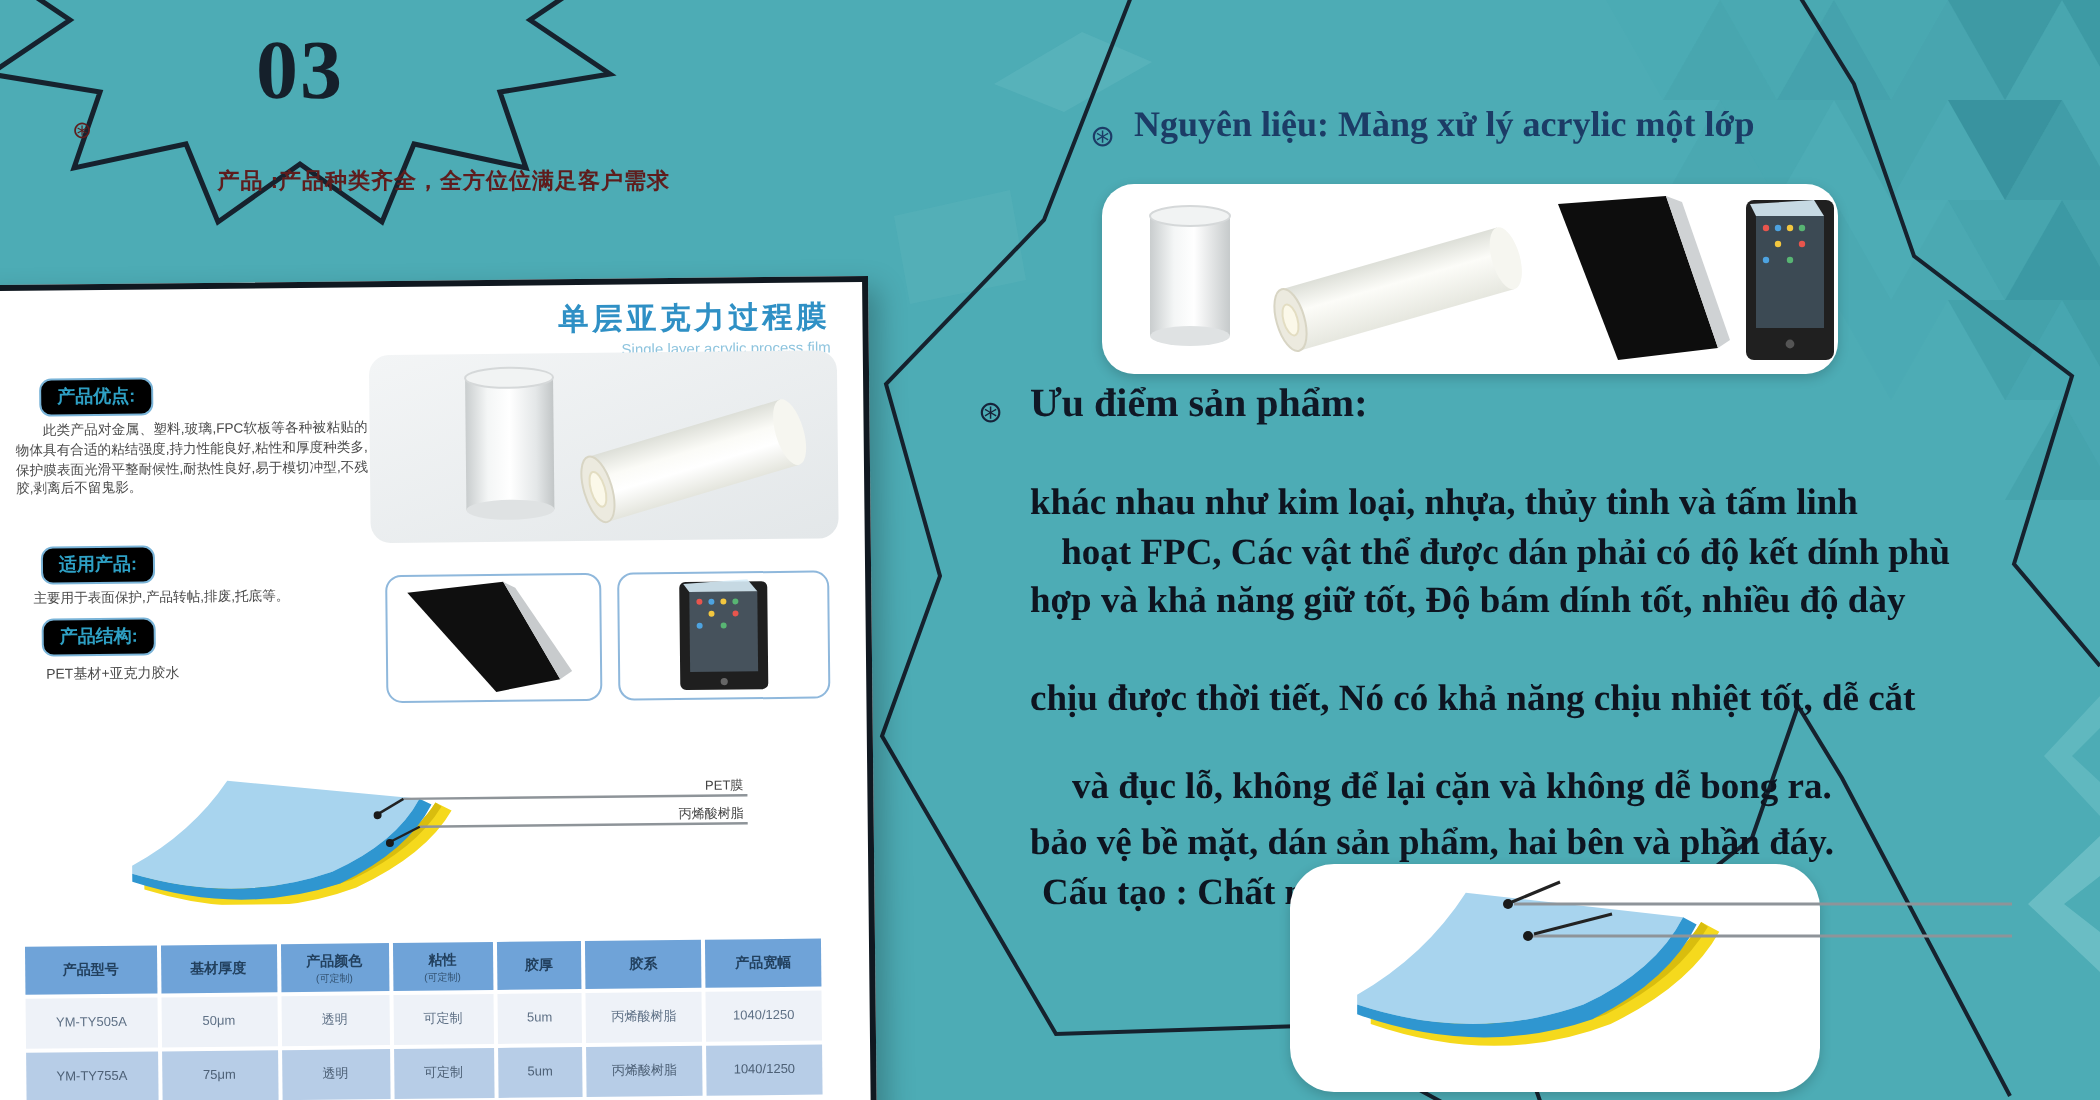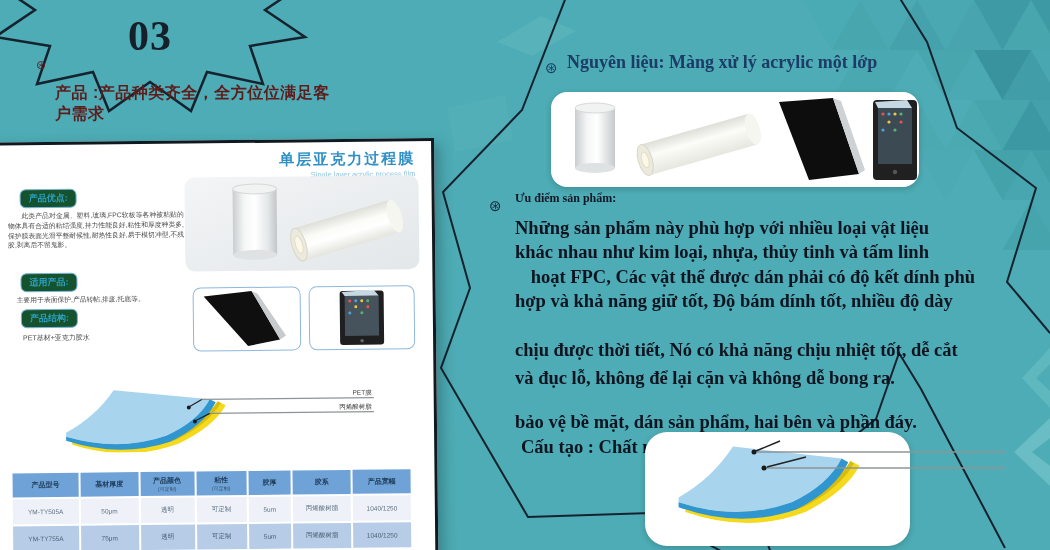--- a/index.html
+++ b/index.html
@@ -8,31 +8,31 @@
   .stage svg.bg{position:absolute;left:0;top:0;}
   
   .badge-number{position:absolute;left:0;top:12px;width:300px;text-align:center;
     font-family:"Liberation Serif","DejaVu Serif",serif;font-weight:bold;font-size:42px;
     color:#15202b;letter-spacing:1px;}
   .badge-icon{position:absolute;left:36px;top:58px;font-size:12px;color:#5e1d1d;}
   .badge-vi{position:absolute;left:55px;top:56px;width:240px;
     font-family:"Liberation Serif","DejaVu Serif",serif;font-weight:bold;
     font-size:10.5px;line-height:13px;color:#5e1d1d;}
   .badge-zh{position:absolute;left:55px;top:83px;width:280px;
-    font-weight:bold;font-size:16px;color:#5e1d1d;letter-spacing:.5px;}
+    font-weight:bold;font-size:11px;color:#5e1d1d;letter-spacing:.5px;text-align:right;}
   
   .doc{position:absolute;left:-12px;top:138px;width:440px;height:480px;background:#ffffff;
     border:3px solid #101820;transform:rotate(-0.6deg);transform-origin:top right;
     box-shadow:5px 6px 14px rgba(0,0,0,.25);overflow:hidden;}
   .doc-header{position:absolute;right:16px;top:8px;text-align:right;}
   .doc-title{font-weight:bold;font-size:15px;color:#2f90c5;letter-spacing:2px;}
   .doc-sub{font-size:7.5px;color:#8ec4de;margin-top:1px;}
   .doc-arrow{position:absolute;right:0;top:30px;}
   .sec-label{position:absolute;display:inline-block;border:1px solid #7ab4d8;border-radius:6px;
-    padding:2px 8px;color:#2ea0c4;font-weight:bold;font-size:9px;background:#14532d;}
+    padding:2px 8px;color:#2ea0c4;font-weight:bold;font-size:9px;background:#000000;}
   .sec-body{position:absolute;color:#4a4a4a;font-size:6.8px;line-height:9.8px;text-align:justify;}
   .graybox{position:absolute;left:193px;top:34px;width:234px;height:94px;border-radius:10px;
     background:linear-gradient(160deg,#f3f5f6,#e3e7e9);}
   .imgbox{position:absolute;border:1px solid #8fb8dc;border-radius:8px;background:#fff;overflow:hidden;}
   .diag-label{position:absolute;left:282px;width:96px;text-align:right;font-size:6.5px;color:#444;}
   
   .doc table{position:absolute;left:16px;top:326px;width:402px;table-layout:fixed;
     border-collapse:separate;border-spacing:2px;background:#fff;}
   .doc th{background:#6fa3d8;color:#22405e;font-size:7px;font-weight:bold;height:24px;
     text-align:center;padding:0;vertical-align:middle;}
@@ -42,21 +42,21 @@
   .doc tr.r2 td{background:#b7cde7;color:#4d6076;}
   .doc tr.r3 td{background:#eef2f8;color:#aebdd0;}
   
   .serifB{font-family:"Liberation Serif","DejaVu Serif",serif;font-weight:bold;}
   .r-heading{position:absolute;left:567px;top:52px;font-size:18px;color:#1c3c66;}
   .r-heading-icon{position:absolute;left:545px;top:59px;font-size:15px;color:#1c3c66;}
   .card{position:absolute;background:#fff;box-shadow:0 2px 6px rgba(0,0,0,.18);}
   .card1{left:551px;top:92px;width:368px;height:95px;border-radius:16px;}
   .card2{left:645px;top:432px;width:265px;height:114px;border-radius:22px;}
   .adv-icon{position:absolute;left:489px;top:197px;font-size:15px;color:#16233a;}
-  .adv-title{position:absolute;left:515px;top:191px;font-size:12px;color:#101826;}
+  .adv-title{position:absolute;left:515px;top:191px;font-size:20px;color:#101826;}
   .r-line{position:absolute;left:515px;width:460px;height:24.5px;font-size:18.5px;
     color:#0e1420;white-space:nowrap;}
   .overlay{position:absolute;left:0;top:0;pointer-events:none;}
 </style>
 </head>
 <body>
 
 <div class="stage">
 
   <svg class="bg" width="1050" height="550" viewBox="0 0 1050 550">
@@ -328,26 +328,25 @@
           </g>
         <polygon points="327,16 361,16 356,8 324,10" fill="#d8edf8" opacity="0.9"></polygon>
         <circle cx="344" cy="80" r="2.2" fill="#555"></circle>
       </g>
     </svg>
   </div>
 
   <span class="adv-icon">⊛</span>
   <div class="adv-title serifB">Ưu điểm sản phẩm:</div>
 
-  <div class="r-line serifB" style="top:218px;">Những sản phẩm này phù hợp với nhiều loại vật liệu</div>
   <div class="r-line serifB" style="top:242px;">khác nhau như kim loại, nhựa, thủy tinh và tấm linh</div>
   <div class="r-line serifB" style="top:267px;text-align:right;">hoạt FPC, Các vật thể được dán phải có độ kết dính phù</div>
   <div class="r-line serifB" style="top:291px;">hợp và khả năng giữ tốt, Độ bám dính tốt, nhiều độ dày</div>
   <div class="r-line serifB" style="top:340px;">chịu được thời tiết, Nó có khả năng chịu nhiệt tốt, dễ cắt</div>
-  <div class="r-line serifB" style="top:368px;">và đục lỗ, không để lại cặn và không dễ bong ra.</div>
+  <div class="r-line serifB" style="top:384px;margin-left:21px;">và đục lỗ, không để lại cặn và không dễ bong ra.</div>
   <div class="r-line serifB" style="top:412px;">bảo vệ bề mặt, dán sản phẩm, hai bên và phần đáy.</div>
   <div class="r-line serifB" style="top:437px;left:521px;width:320px;background:rgba(77,172,181,0);">Cấu tạo :  Chất nền PET + keo acrylic</div>
 
   <div class="card card2">
     <svg style="position:absolute;left:20px;top:12px;" width="215" height="85" viewBox="0 0 190 70" preserveAspectRatio="none">
       <g transform="translate(4,4)">
         <path d="M14,52 Q70,70 120,52 Q155,36 168,14 L160,10 Q145,34 98,48 Q52,57 14,46 Z" fill="#f5d91d"></path>
         <path d="M14,49 Q70,64 118,48 Q150,33 163,12 L160,10 Q145,34 98,48 Q52,57 14,46 Z" fill="#d9bd0e"></path>
         <path d="M8,44 Q60,60 108,44 Q140,30 152,8 L56,-2 Q38,24 8,40 Z" fill="#a8d4ee"></path>
         <path d="M8,44 Q60,60 108,44 Q140,30 152,8 L158,11 Q146,34 112,50 Q62,66 8,48 Z" fill="#2f96d0"></path>

